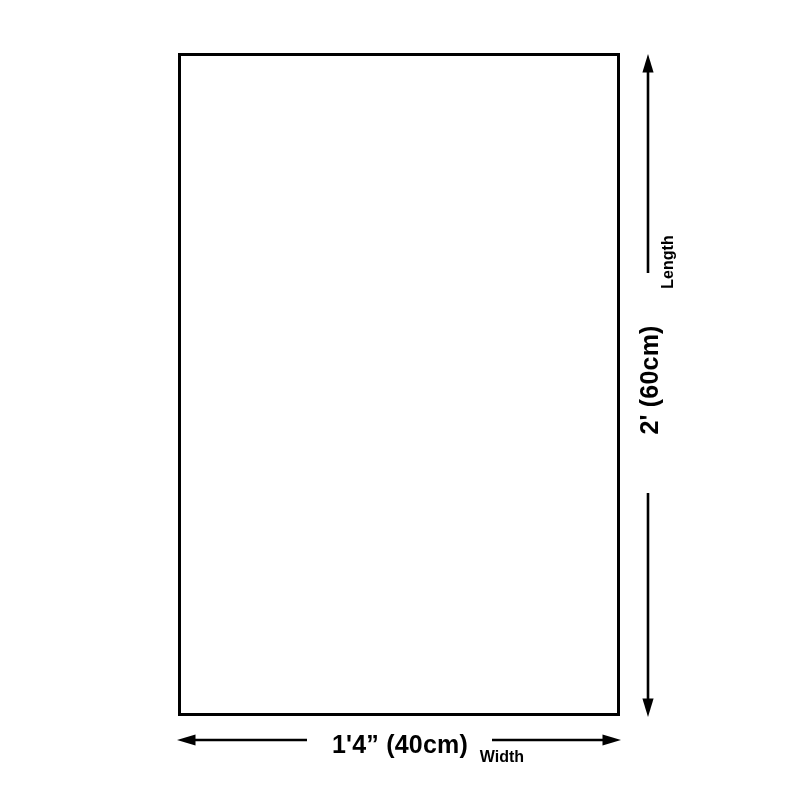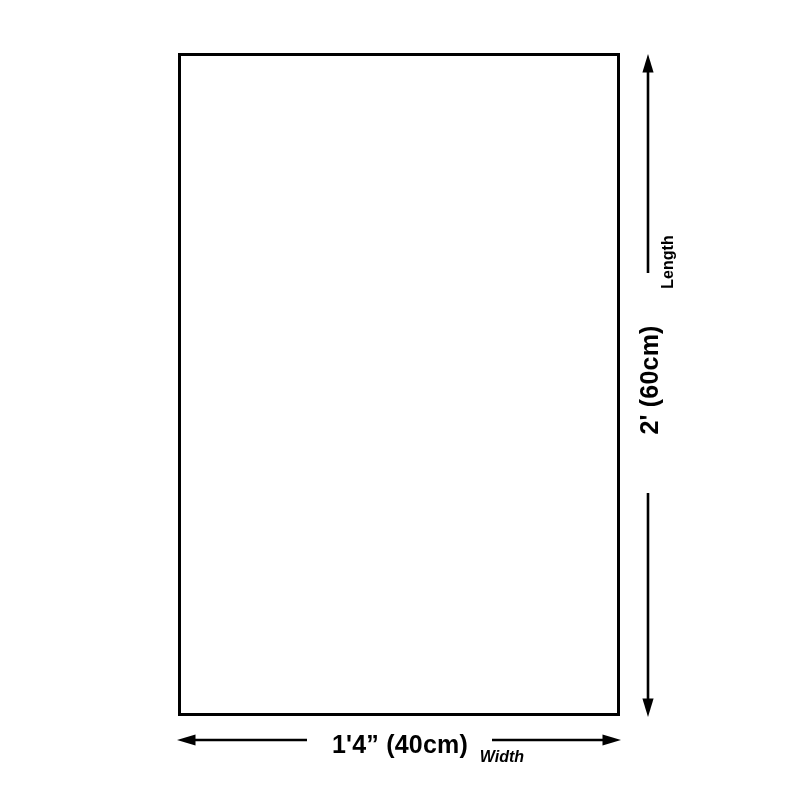--- a/index.html
+++ b/index.html
@@ -39,21 +39,21 @@
     position: absolute;
     color: var(--text);
     font-weight: 700;
     white-space: nowrap;
     transform: translate(-50%, -50%);
   }
   .lbl.big   { font-size: 25px; letter-spacing: 0.2px; }
   .lbl.small { font-size: 16px; }
   .lbl.rot   { transform: translate(-50%, -50%) rotate(-90deg); }
   .width-measurement  { left: 400px; top: 744px; }
-  .width-axis-name    { left: 502px; top: 757px; font-style: italic; }
+  .width-axis-name    { left: 502px; top: 757px; }
   .length-measurement { left: 649px; top: 380px; }
   .length-axis-name   { left: 668px; top: 262px; }
 </style>
 </head>
 <body>
 
 <div class="canvas">
 
   <div class="product-rect"></div>
 

